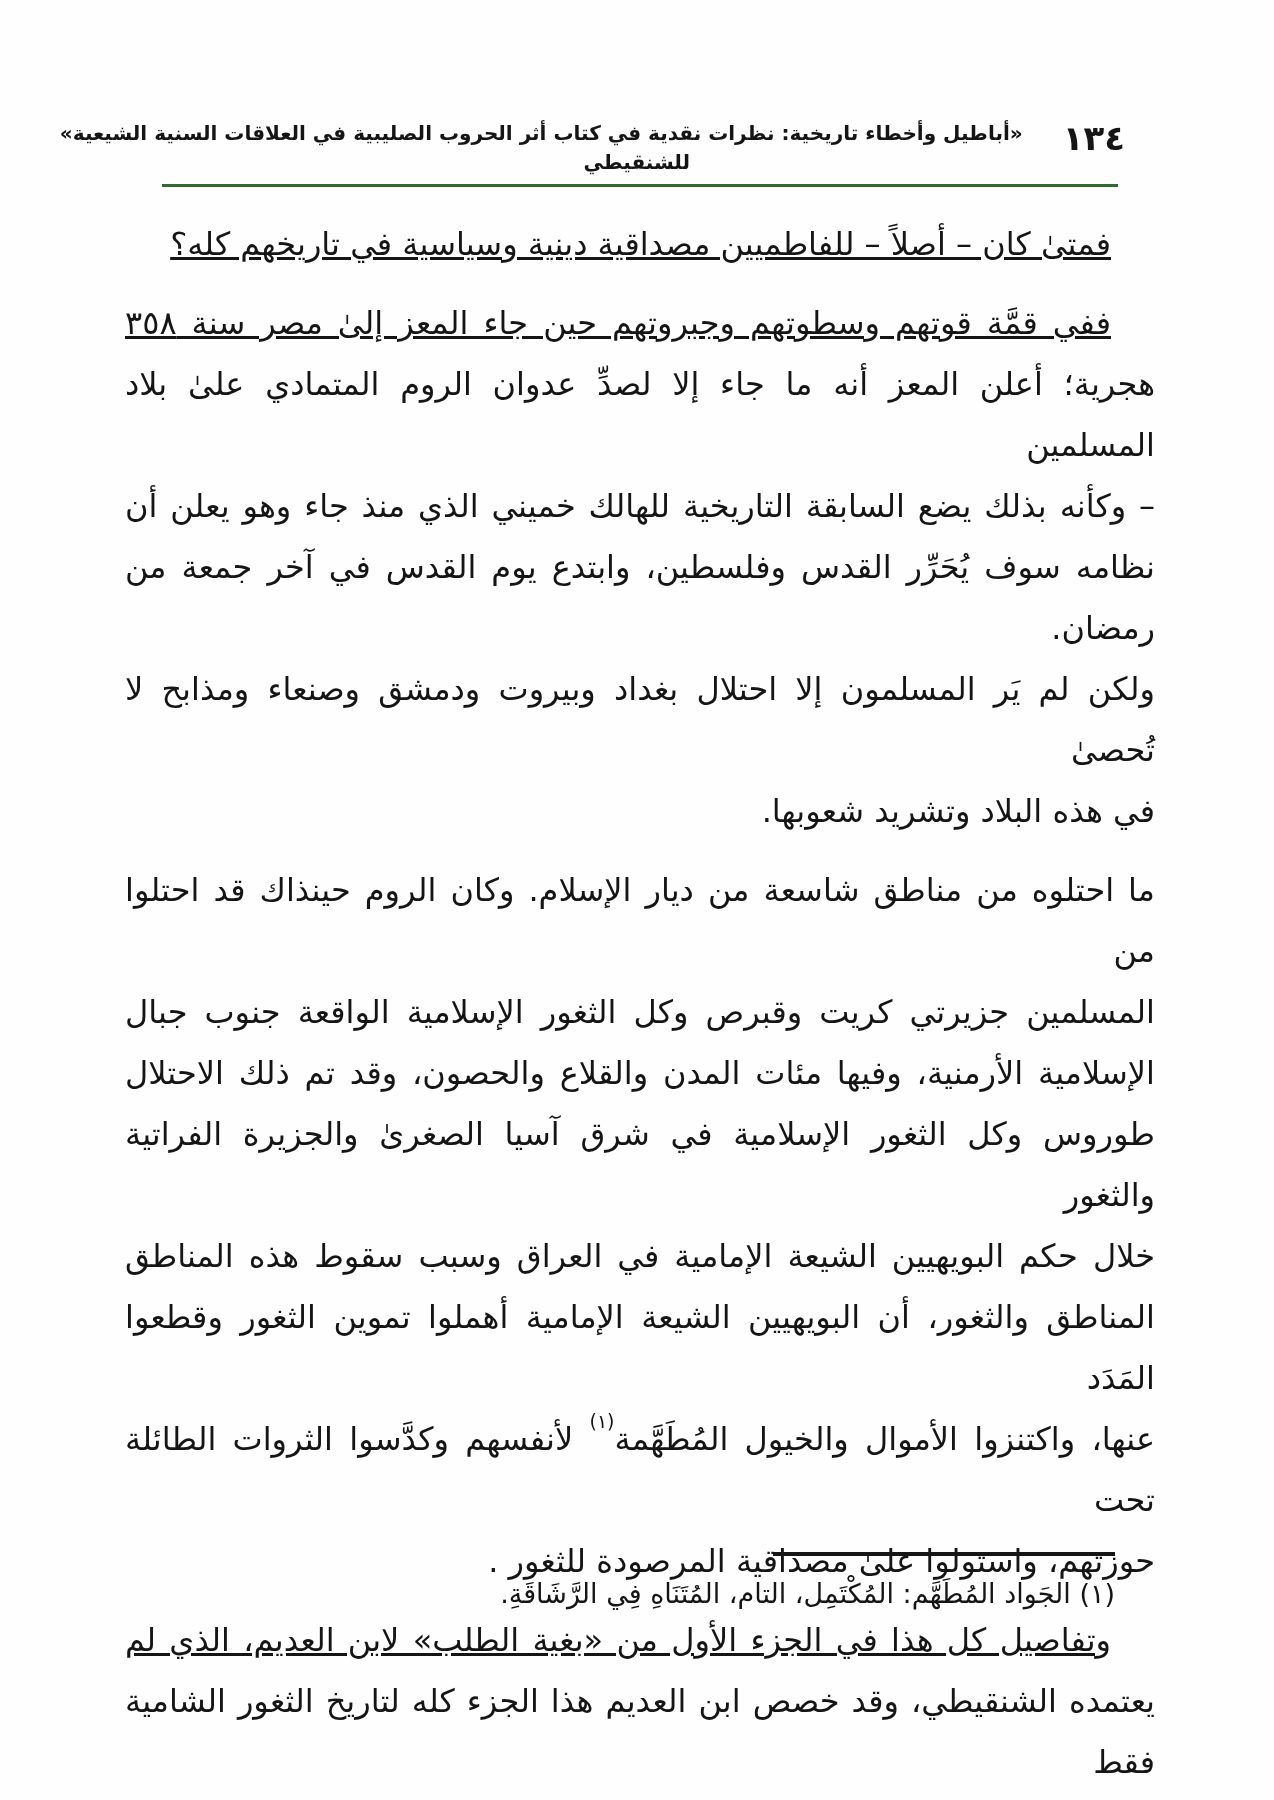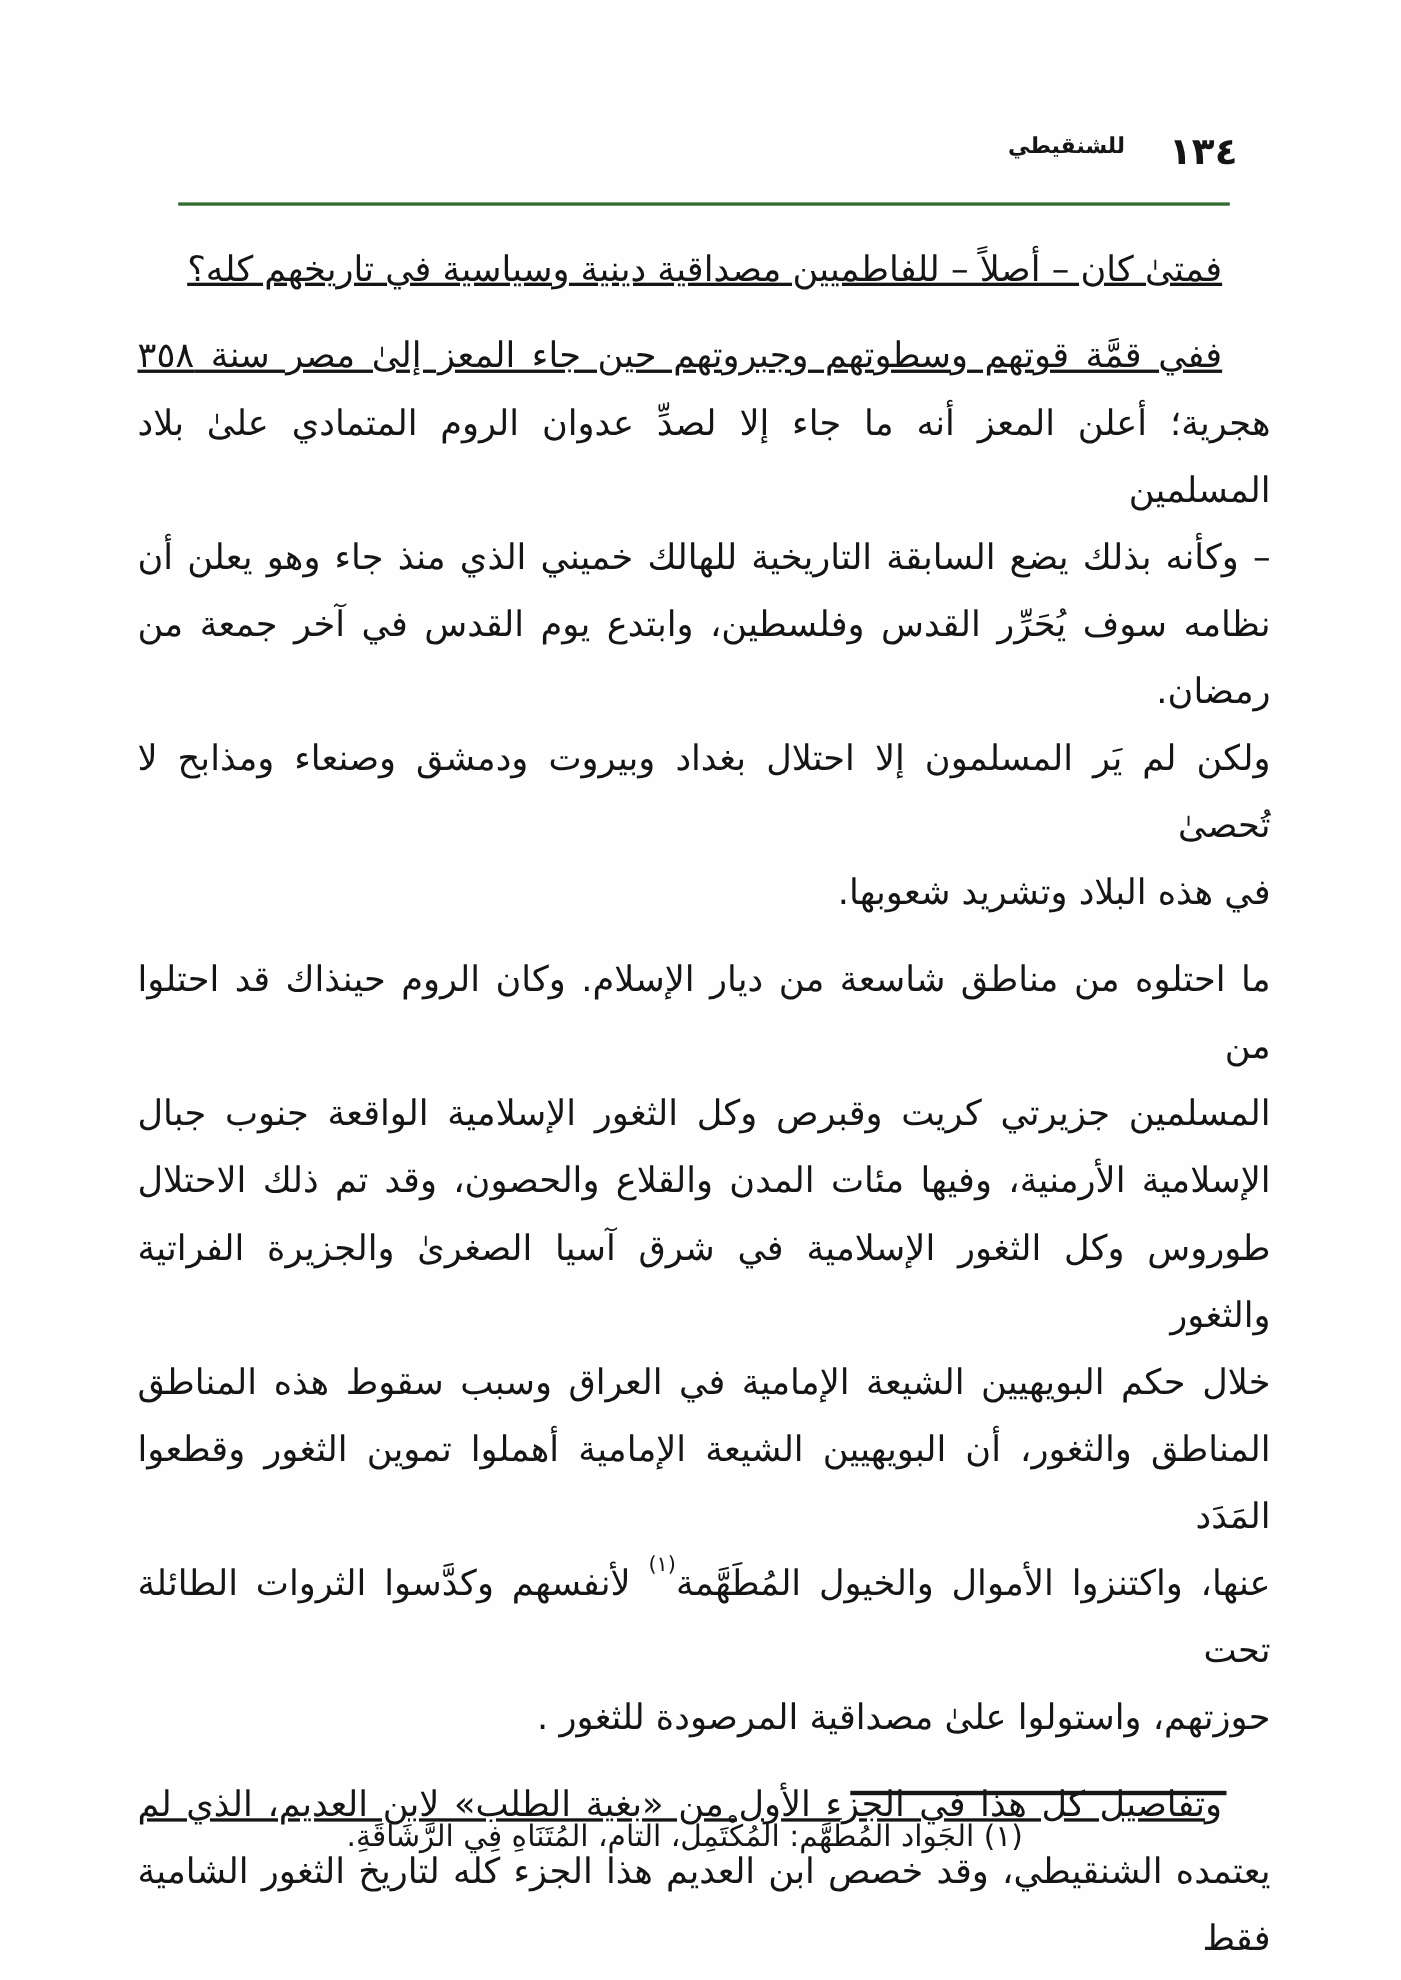--- a/index.html
+++ b/index.html
@@ -35,21 +35,21 @@
     font-size: 20px;
     font-weight: bold;
     line-height: 30px;
     text-align: right;
     white-space: nowrap;
   }
   .header-author {
     font-size: 20px;
     font-weight: bold;
     line-height: 28px;
-    text-align: right;
+    text-align: center;
   }
   .header-rule {
     position: absolute;
     top: 184px;
     left: 162px;
     right: 156px;
     height: 3px;
     background: var(--rule-green, #2f6b2f);
   }
   
@@ -70,44 +70,45 @@
   .line.last { text-align: right; text-align-last: right; }
   .line sup.fnref {
     font-size: 19px;
     line-height: 0;
     position: relative;
     top: -10px;
   }
   
   .footnote-area {
     position: absolute;
-    top: 1628px;
+    top: 1552px;
     right: 159px;
     left: 130px;
-    text-align: center;
+    text-align: right;
   }
   .footnote-rule {
     width: 342px;
     height: 4px;
     background: #161616;
     margin-bottom: 16px;
   }
   .footnote-text {
     font-size: 27px;
     line-height: 44px;
   }
 </style>
 </head>
 <body>
 
 <div class="page">
 
   <header class="page-header">
     <div class="page-number">١٣٤</div>
     <div class="header-text">
+      <div class="header-title">«أباطيل وأخطاء تاريخية: نظرات نقدية في كتاب أثر الحروب الصليبية في العلاقات السنية الشيعية»</div>
       <div class="header-author">للشنقيطي</div>
     </div>
   </header>
 
   <div class="header-rule"></div>
 
   <main class="body-text" id="body-text">
       <div class="para">
         <div class="line first last">فمتىٰ كان – أصلاً – للفاطميين مصداقية دينية وسياسية في تاريخهم كله؟</div>
       </div>

